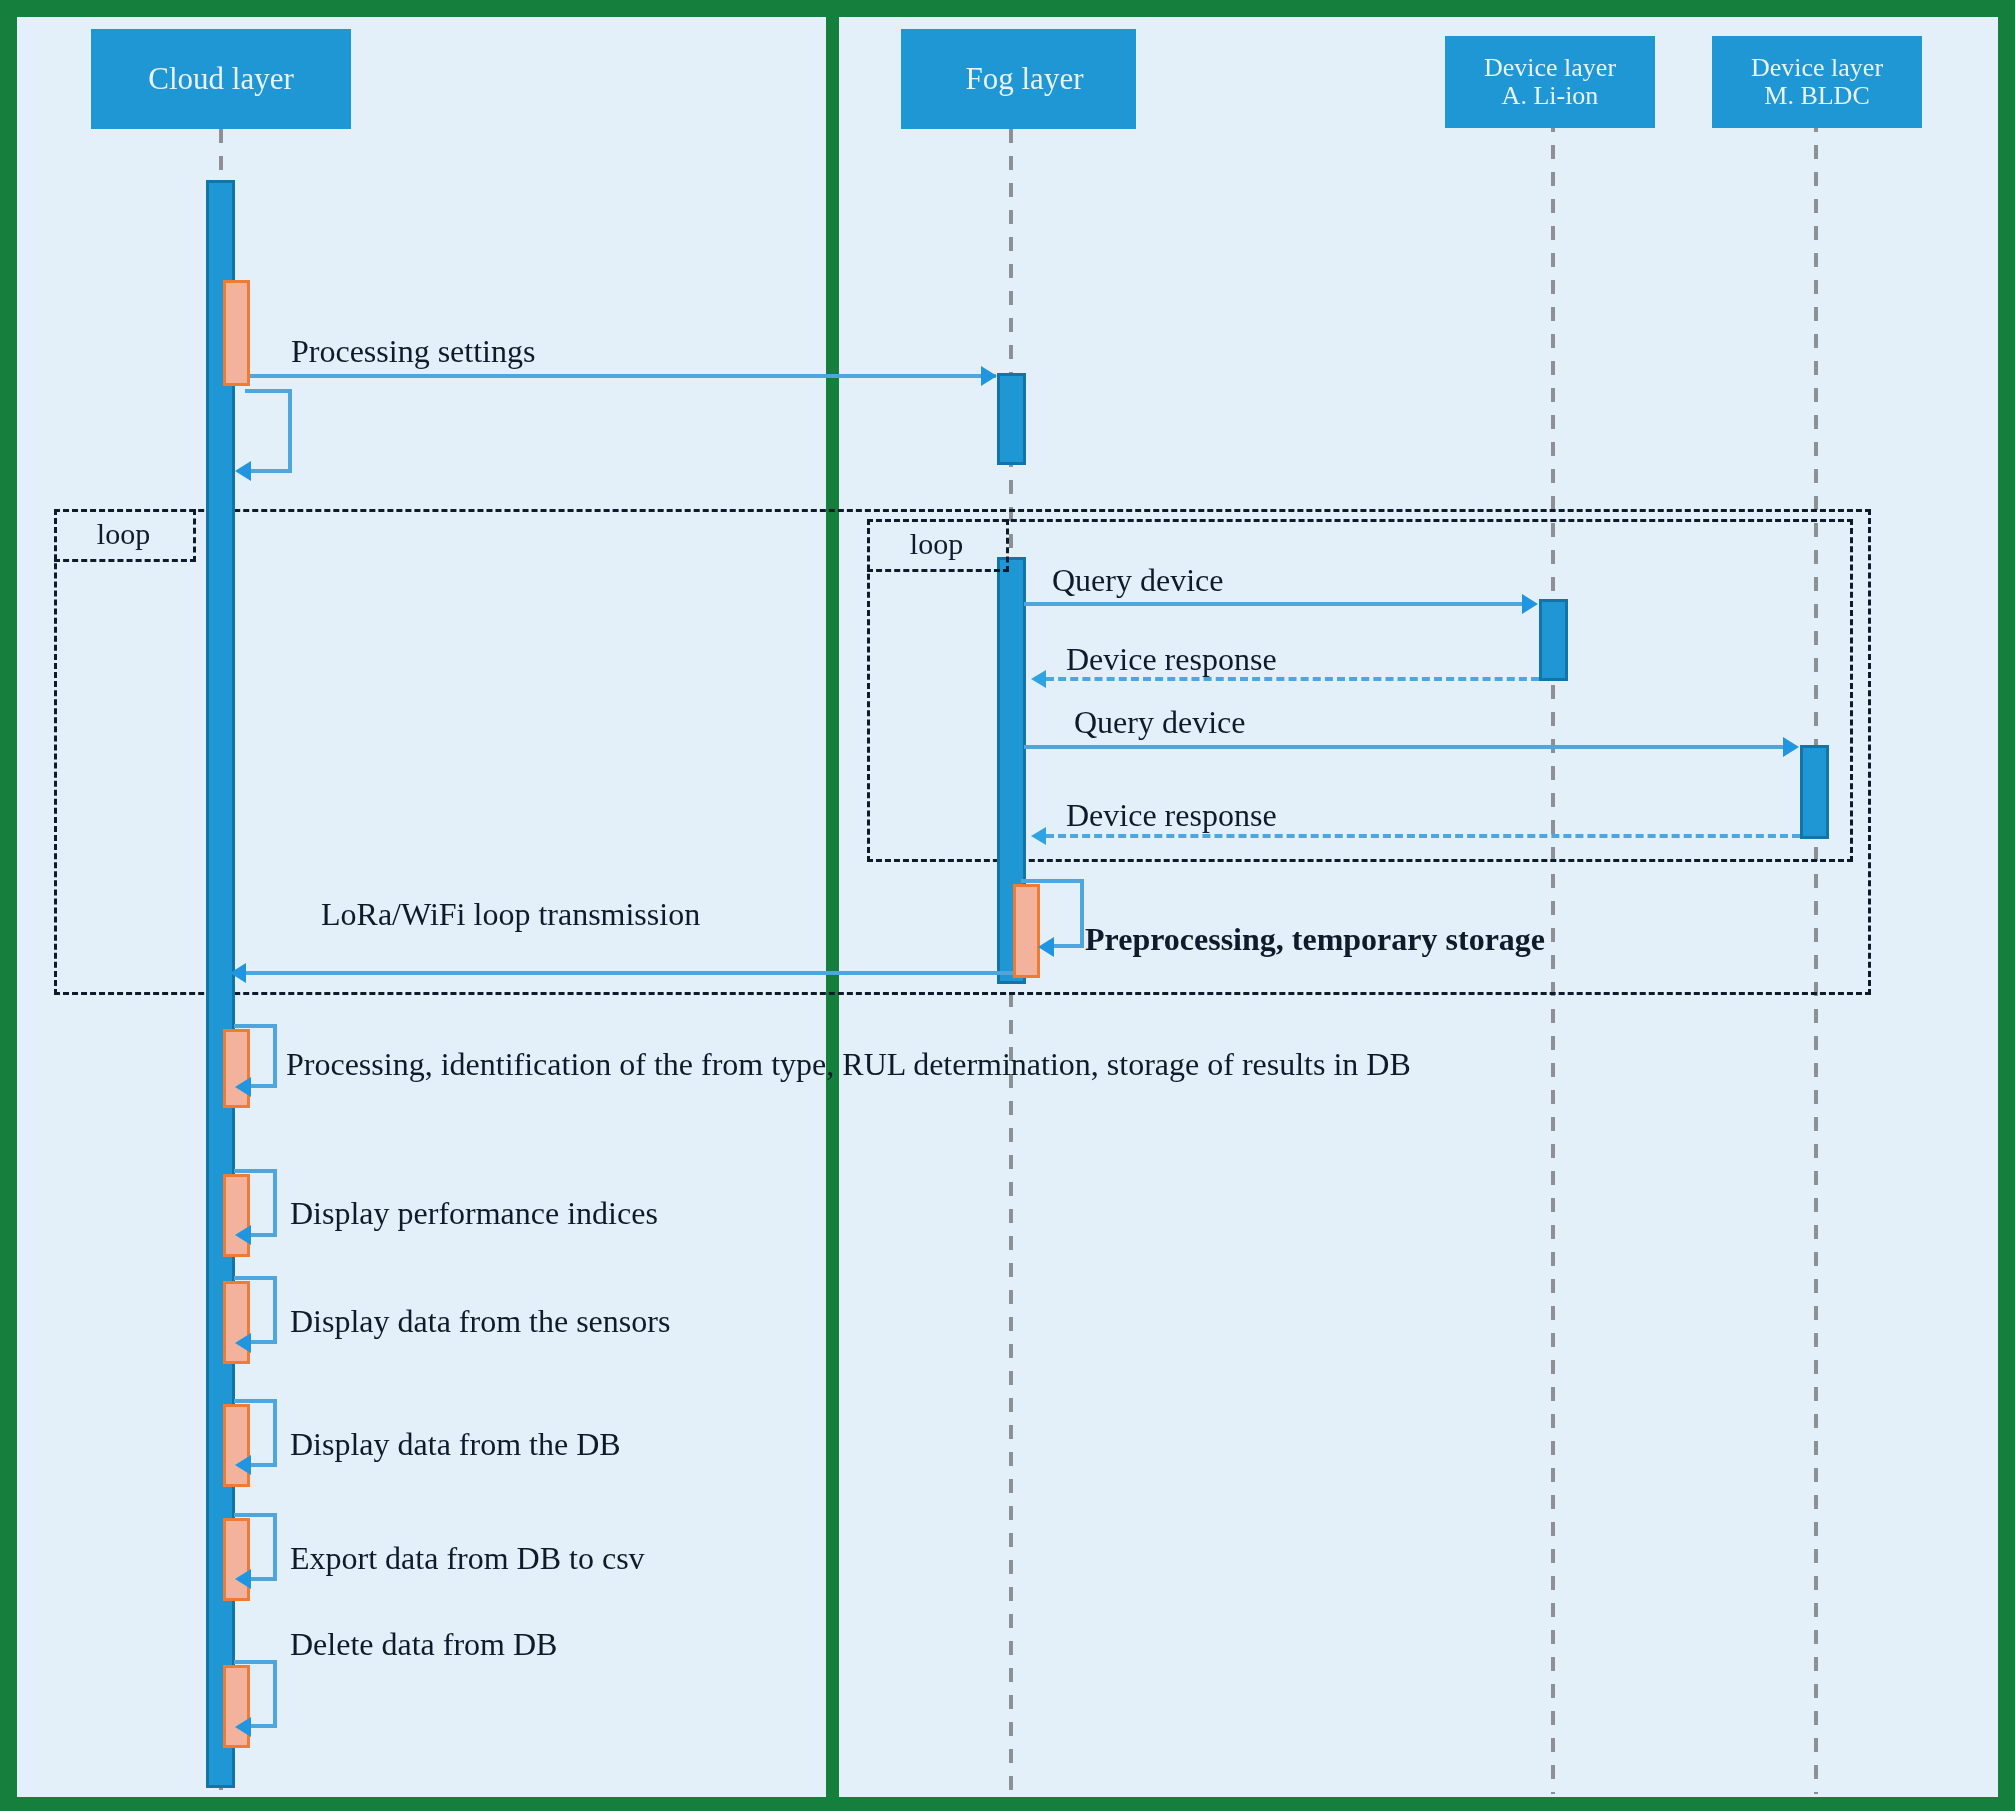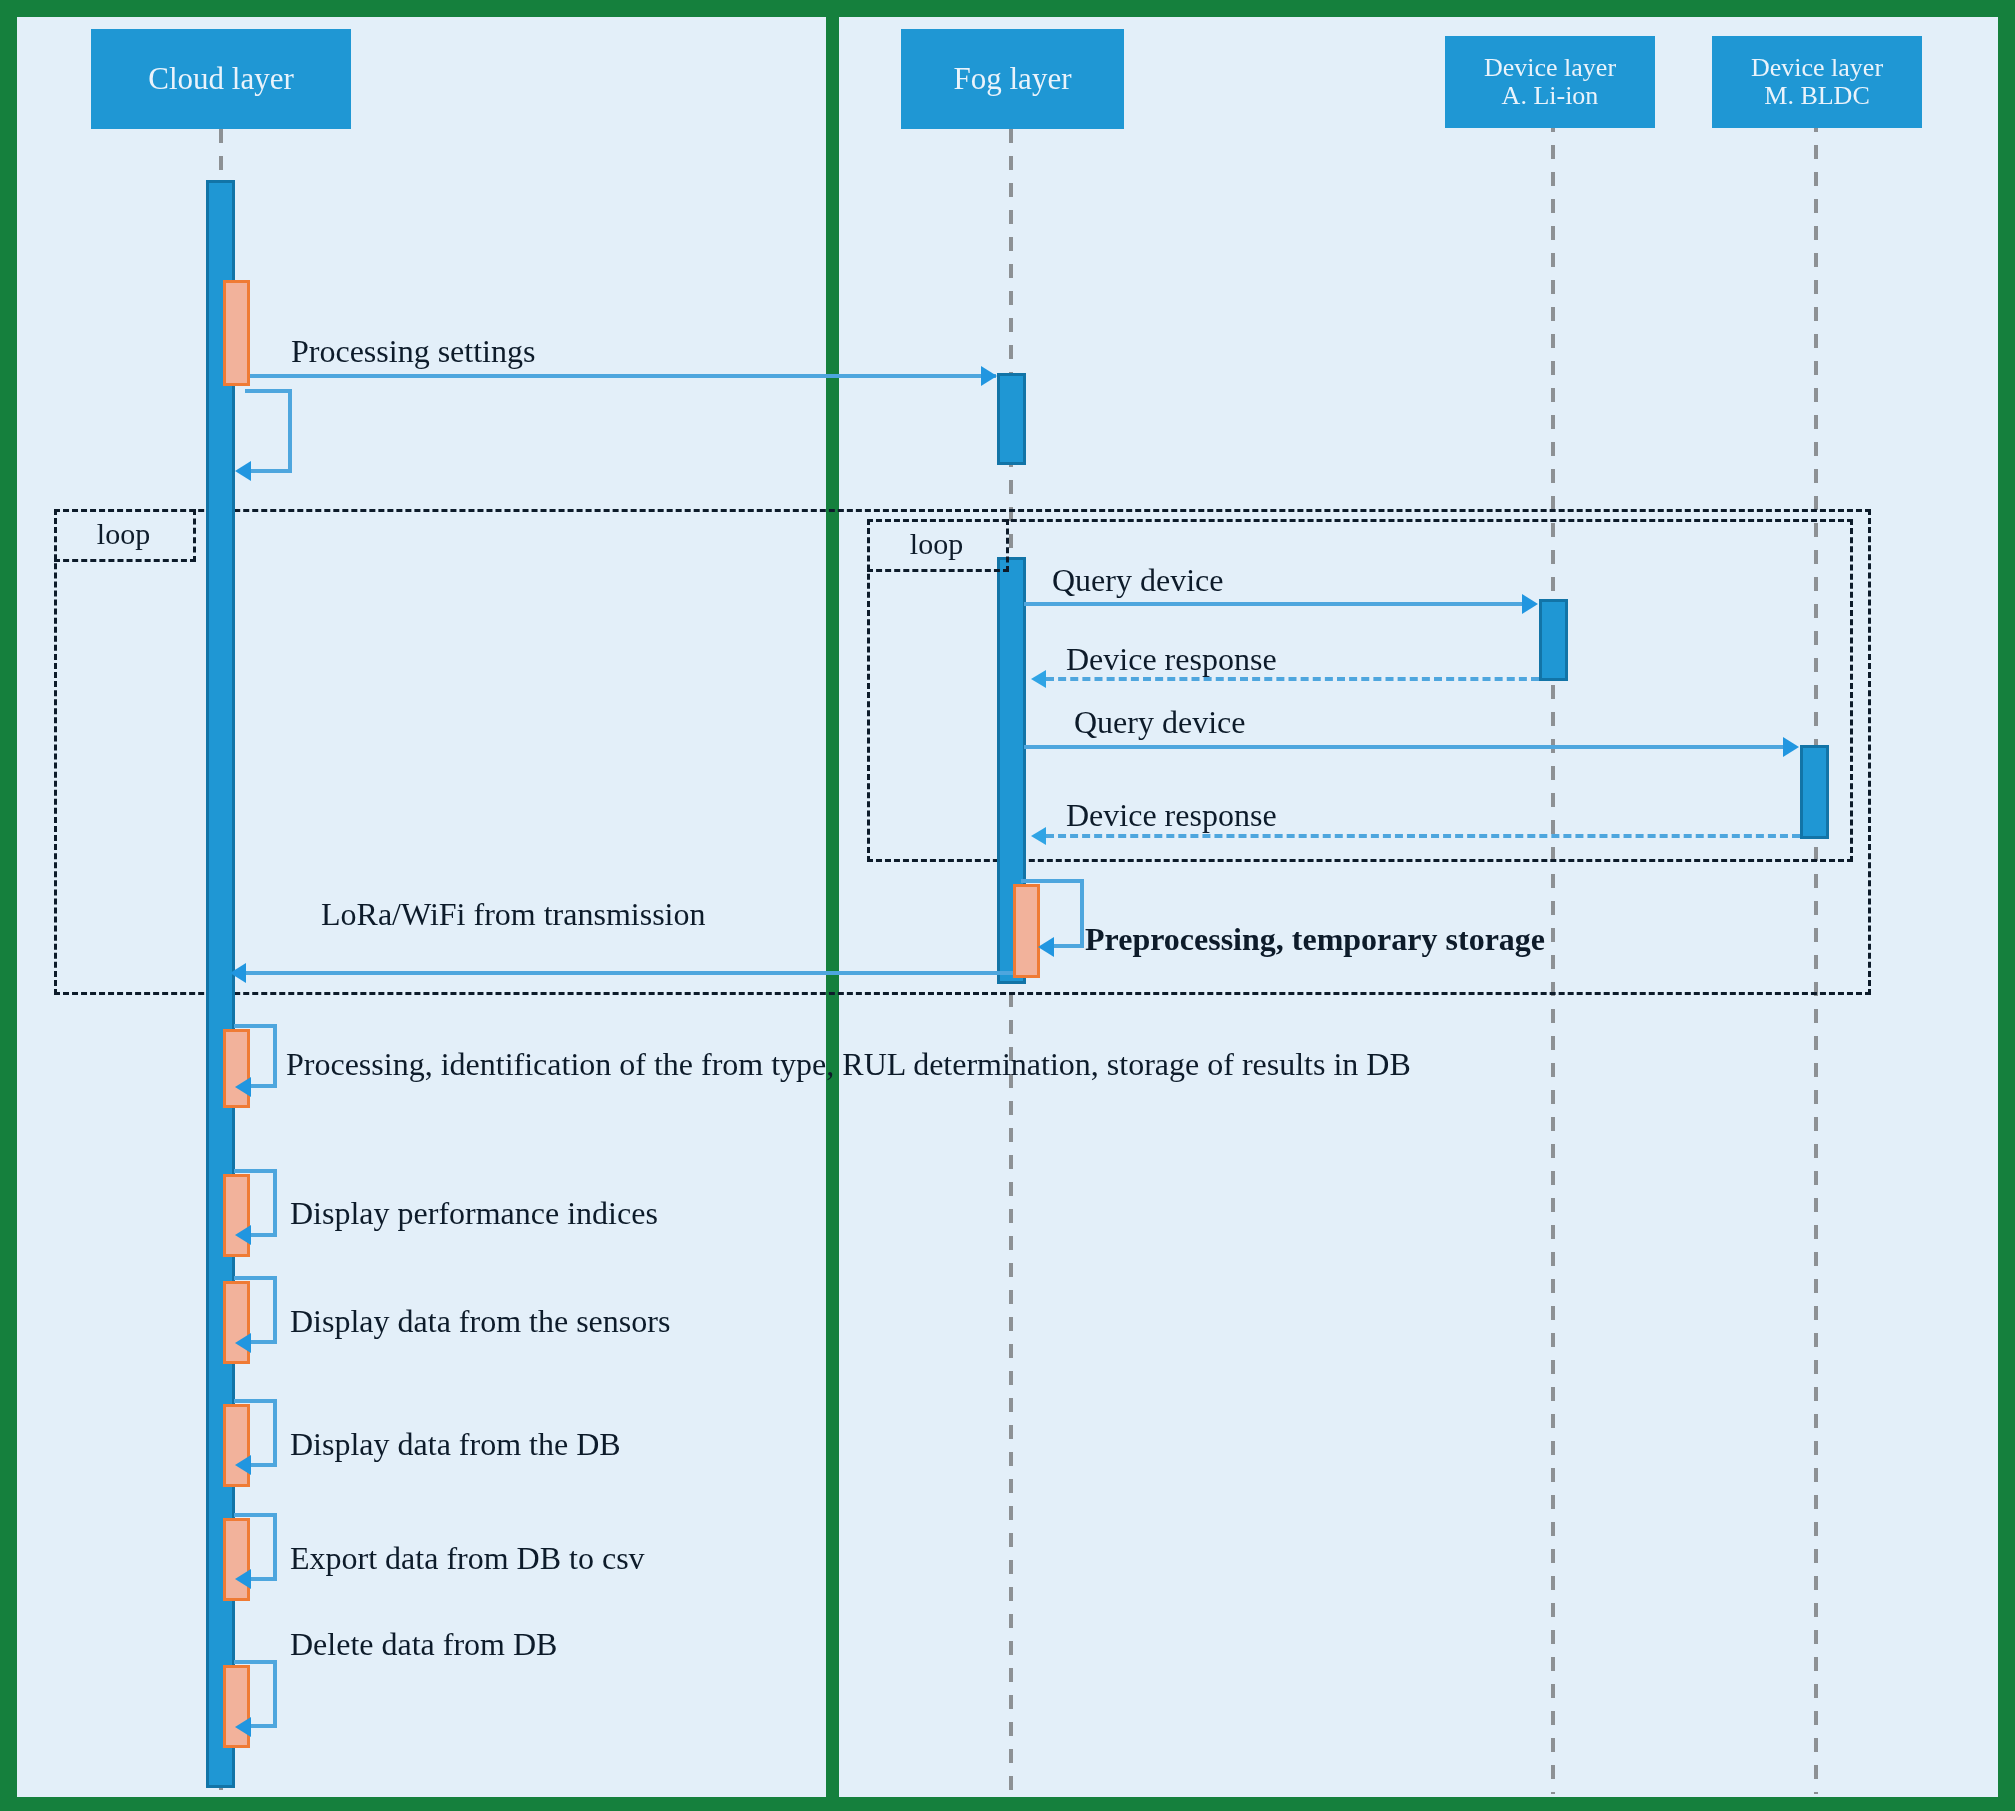--- a/index.html
+++ b/index.html
@@ -64,21 +64,21 @@
 
   <div class="lifeline" style="left:219px;top:129px;height:1665px;"></div>
   <div class="lifeline" style="left:1009px;top:129px;height:1665px;"></div>
   <div class="lifeline" style="left:1551px;top:37px;height:1757px;"></div>
   <div class="lifeline" style="left:1814px;top:37px;height:1757px;"></div>
 
   <div class="head" style="left:91px;top:28.5px;width:260px;height:100px;font-size:31px;">
     <span>Cloud layer</span>
   </div>
 
-  <div class="head" style="left:901px;top:28.5px;width:223px;height:100px;font-size:31px;">
+  <div class="head" style="left:901px;top:28.5px;width:223px;height:100px;font-size:31px;padding-left:12px;">
     <span>Fog layer</span>
   </div>
 
   <div class="head" style="left:1445px;top:36px;width:210px;height:92px;font-size:26px;">
     <span>Device layer</span>
     <span>A. Li-ion</span>
   </div>
 
   <div class="head" style="left:1712px;top:36px;width:210px;height:92px;font-size:26px;">
     <span>Device layer</span>
@@ -138,21 +138,21 @@
   <div class="label" style="left:1066px;top:797px;font-size:32px;">Device response</div>
   <div class="msgd" style="left:1046px;top:834px;width:754px;"></div>
   <div class="arrowLthin" style="left:1031px;top:827px;"></div>
 
   <div class="selfT" style="left:1021px;top:879px;width:63px;"></div>
   <div class="selfV" style="left:1080px;top:879px;height:69px;"></div>
   <div class="selfB" style="left:1052px;top:944px;width:32px;"></div>
   <div class="arrowL" style="left:1038px;top:937px;"></div>
   <div class="label" style="left:1085px;top:921px;font-size:32px;font-weight:bold;">Preprocessing, temporary storage</div>
 
-  <div class="label" style="left:321px;top:896px;font-size:32px;">LoRa/WiFi from transmission</div>
+  <div class="label" style="left:321px;top:896px;font-size:32px;">LoRa/WiFi loop transmission</div>
   <div class="msg" style="left:245px;top:971px;width:781px;"></div>
   <div class="arrowL" style="left:230px;top:963px;"></div>
 
   <div class="selfT" style="left:234px;top:1024px;width:43px;"></div>
   <div class="selfV" style="left:273px;top:1024px;height:64px;"></div>
   <div class="selfB" style="left:250px;top:1084px;width:27px;"></div>
   <div class="arrowL" style="left:235px;top:1077px;"></div>
   <div class="label" style="left:286px;top:1046px;font-size:32px;">Processing, identification of the from type, RUL determination, storage of results in DB</div>
 
   <div class="selfT" style="left:234px;top:1169px;width:43px;"></div>

